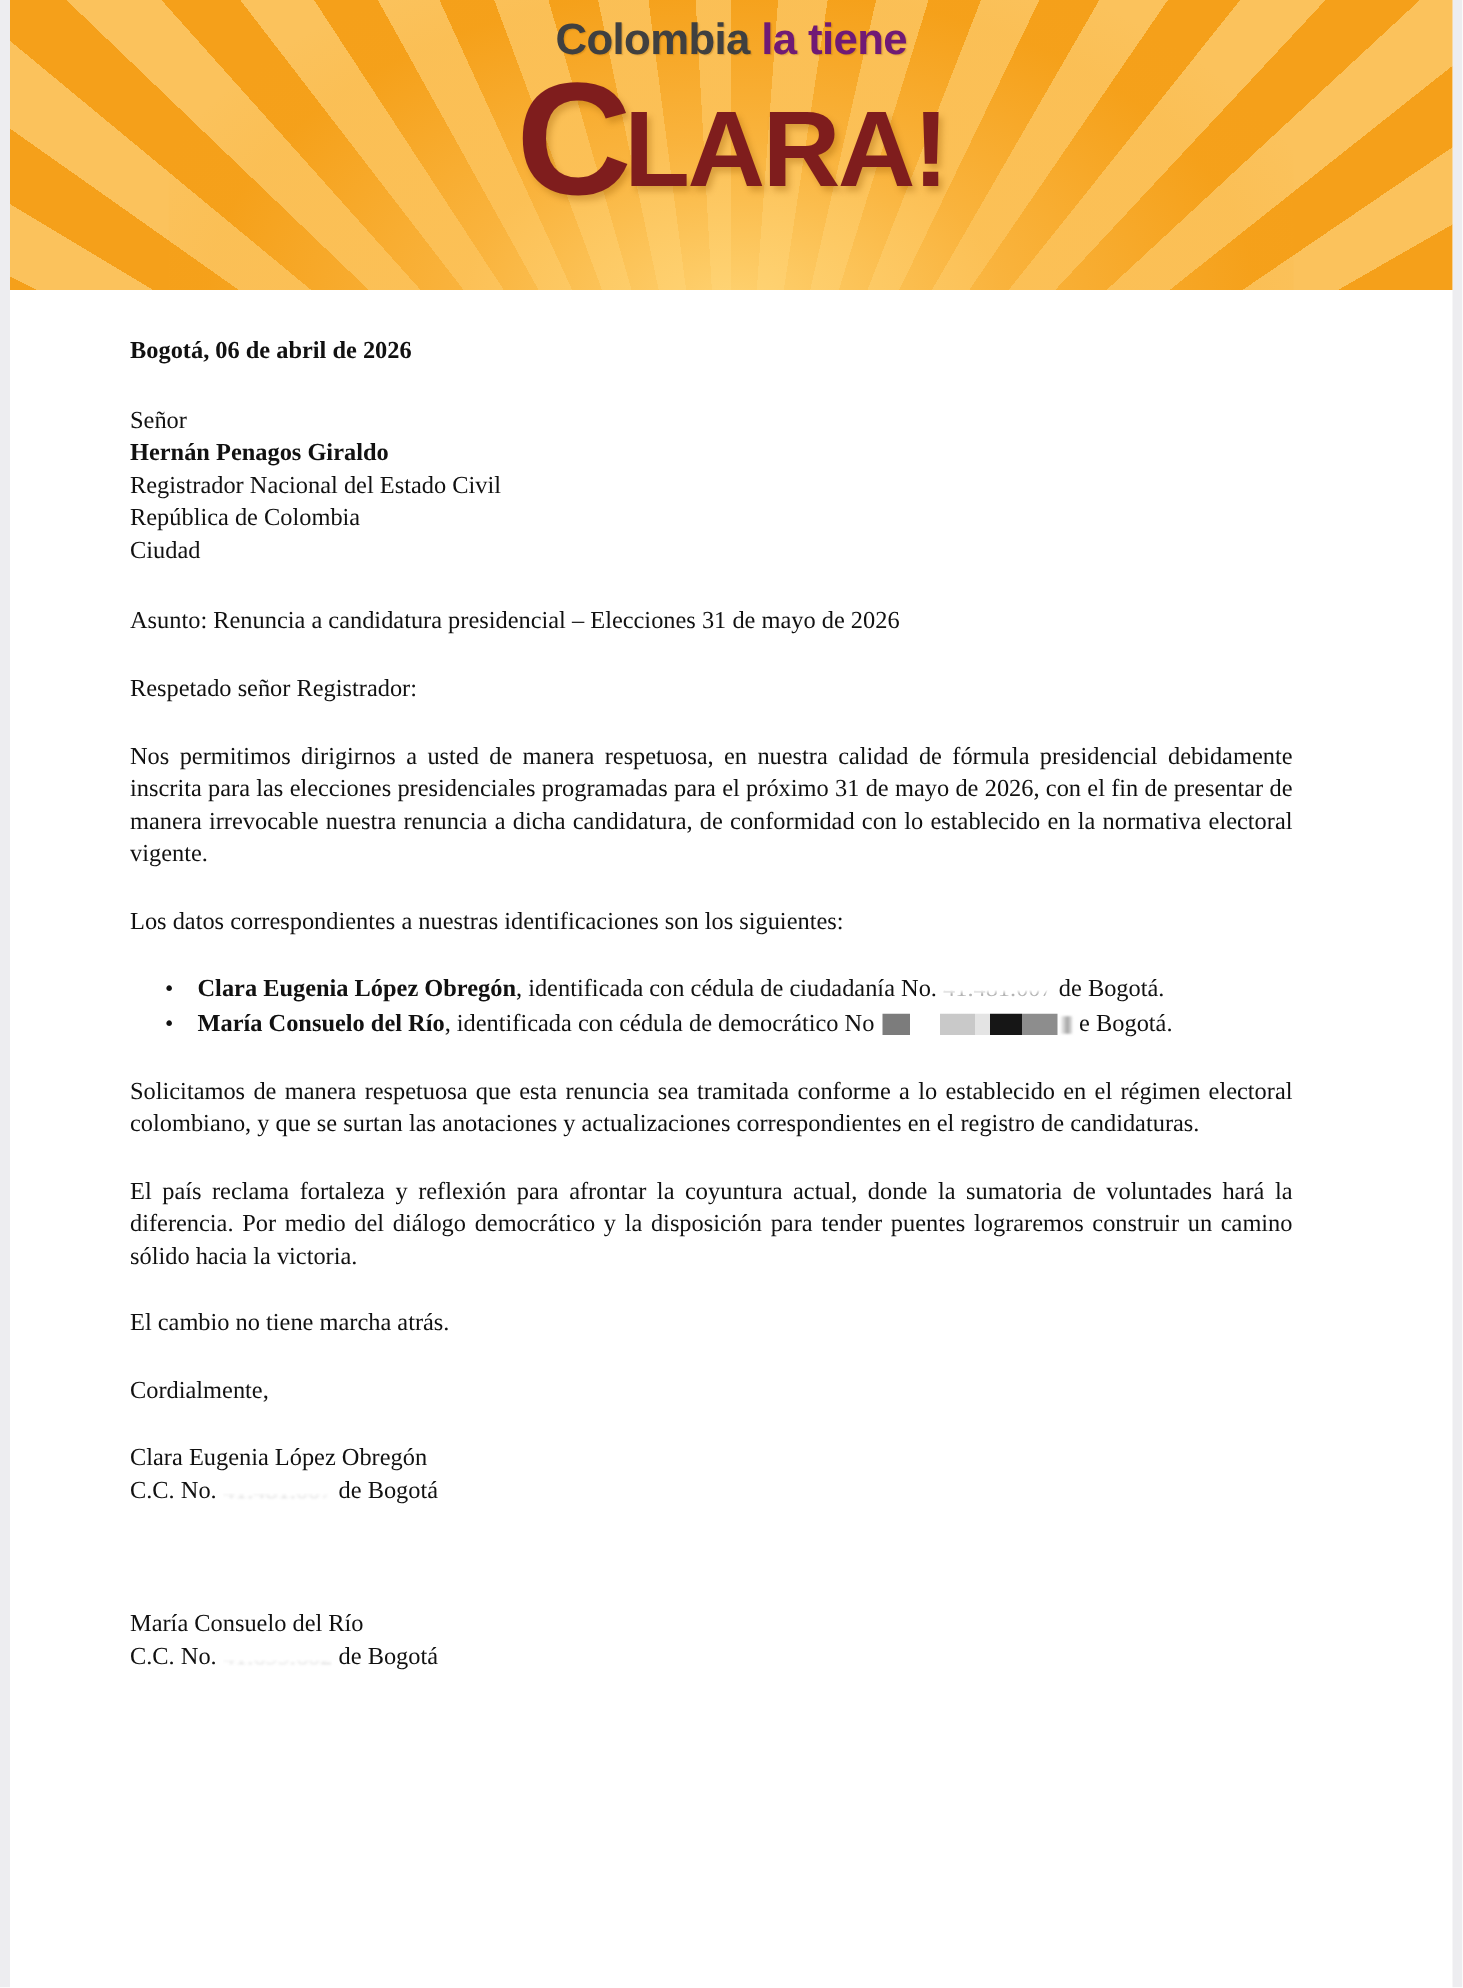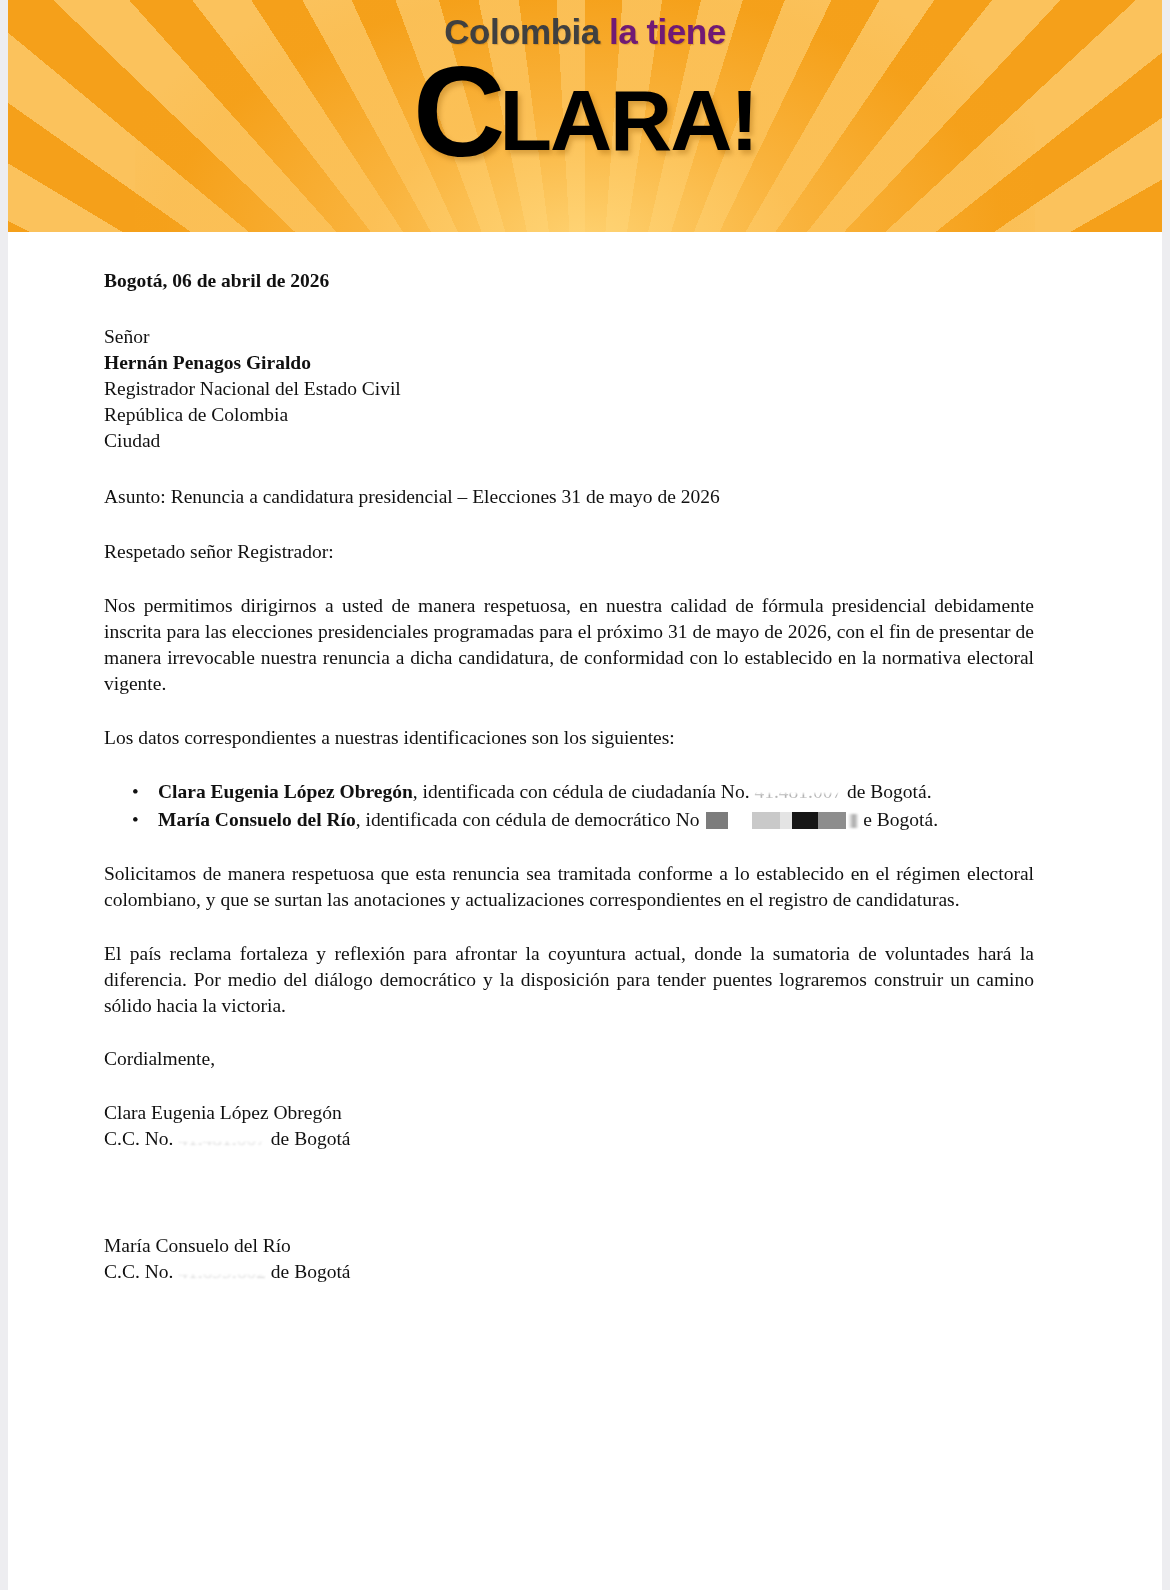--- a/index.html
+++ b/index.html
@@ -79,21 +79,21 @@
     white-space: nowrap;
     text-shadow: 1px 1px 1px rgba(150,90,0,0.30);
   }
   .tagline-top .w1 { color: #404040; }
   .tagline-top .w2 { color: #701a75; font-weight: 600; }
 
   .wordmark {
     margin-top: 2px;
     line-height: 0.95;
     white-space: nowrap;
-    color: #000000;
+    color: #7f1d1d;
     text-shadow: 3px 4px 5px rgba(150,88,0,0.33);
   }
   .wordmark .big-c {
     font-size: 128px;
     font-weight: 700;
     letter-spacing: -6px;
     vertical-align: -6px;
   }
   .wordmark .rest {
     font-size: 86px;
@@ -264,20 +264,21 @@
         <b>María Consuelo del Río</b><span>, identificada con cédula de democrático No</span>
         <span class="redaction"></span><span class="redaction-tail"></span>
         <span>e Bogotá.</span>
       </li>
     </ul>
 
     <p class="body-par">Solicitamos de manera respetuosa que esta renuncia sea tramitada conforme a lo establecido en el régimen electoral colombiano, y que se surtan las anotaciones y actualizaciones correspondientes en el registro de candidaturas.</p>
 
     <p class="body-par">El país reclama fortaleza y reflexión para afrontar la coyuntura actual, donde la sumatoria de voluntades hará la diferencia. Por medio del diálogo democrático y la disposición para tender puentes lograremos construir un camino sólido hacia la victoria.</p>
 
+    <p class="body-par left">El cambio no tiene marcha atrás.</p>
 
     <p class="body-par left closing">Cordialmente,</p>
 
     <div class="signature-block">
       <div class="sig-name">Clara Eugenia López Obregón</div>
       <div class="sig-cc">
         <span>C.C. No.</span>
         <span class="faded-num-sig">41.481.007</span>
         <span>de Bogotá</span>
       </div>

